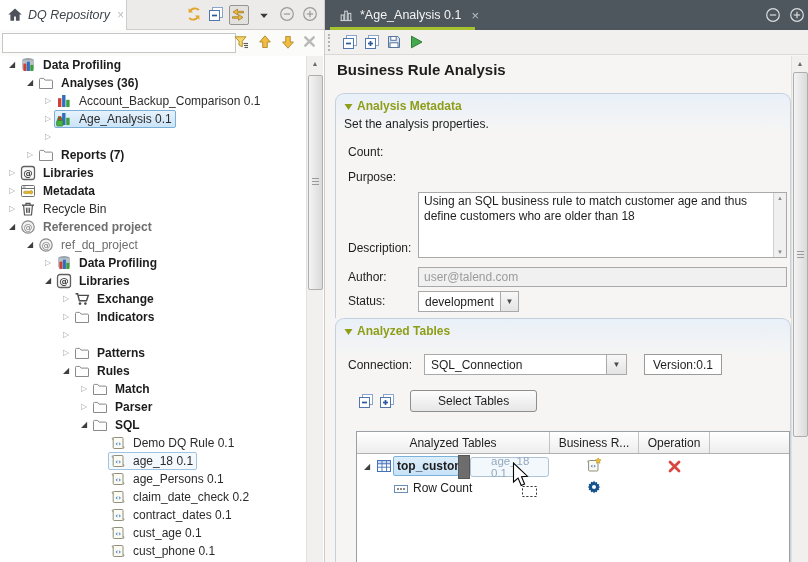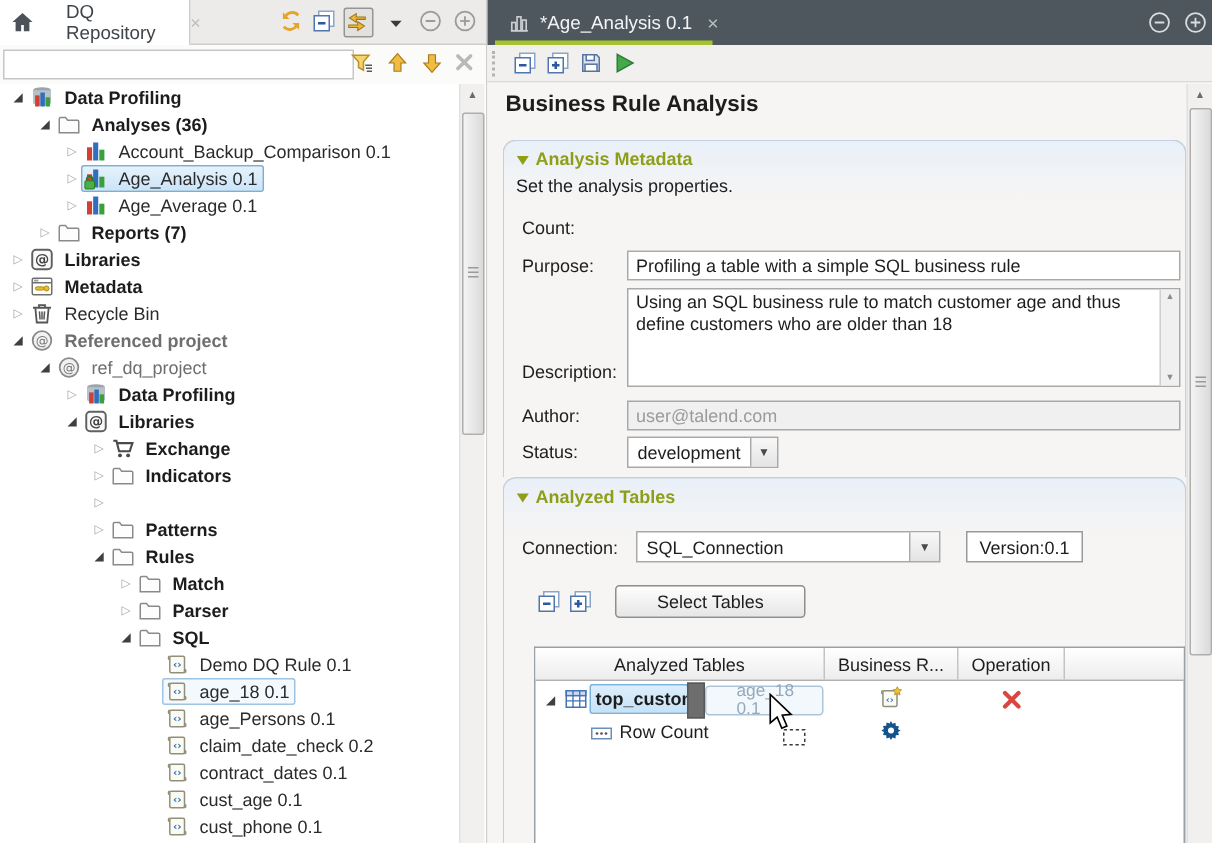--- a/index.html
+++ b/index.html
@@ -5,21 +5,21 @@
   html,body{margin:0;padding:0;background:#888;}
   .app{position:relative;width:808px;height:562px;overflow:hidden;background:#fff;
        font-family:"Liberation Sans","DejaVu Sans",sans-serif;font-size:12px;color:#2b2b2b;
        -webkit-font-smoothing:antialiased;}
   .abs{position:absolute;}
   svg{display:block;}
 
   
   .lpanel{position:absolute;left:0;top:0;width:325px;height:562px;background:#fff;border-right:1px solid #cfcdca;box-sizing:border-box;}
   .ltabbar{position:absolute;left:0;top:0;width:100%;height:30px;background:#ecebe9;border-bottom:1px solid #cfcdca;box-sizing:border-box;}
-  .ltab{position:absolute;left:0;top:0;width:127px;height:30px;background:#fff;border-right:1px solid #cfcdca;box-sizing:border-box;display:flex;align-items:center;gap:21px;padding-left:7px;}
+  .ltab{position:absolute;left:0;top:0;width:127px;height:30px;background:#fff;border-right:1px solid #cfcdca;box-sizing:border-box;display:flex;align-items:center;gap:5px;padding-left:7px;font-style:italic;}
   .ltab-title{color:#3f4449;font-size:12.5px;}
   .icon16{width:16px;height:16px;flex:0 0 auto;}
   .ltool{position:absolute;top:6px;width:18px;height:18px;cursor:pointer;}
   .ltool.pressed{background:#e3e1de;border:1px solid #979593;border-radius:2px;top:5px;}
   .filterrow{position:absolute;left:0;top:30px;width:100%;height:26px;background:#fbfbfa;}
   .filterinput{position:absolute;left:2px;top:3px;width:224px;height:18px;border:1px solid #c6c6c6;background:#fff;font:inherit;padding:0 4px;}
   .fic{position:absolute;top:4px;width:18px;height:18px;cursor:pointer;}
 
   .tree{position:absolute;left:0;top:56px;width:306px;height:506px;overflow:hidden;}
   .trow{height:18px;line-height:18px;display:flex;align-items:center;white-space:nowrap;cursor:default;}
@@ -218,30 +218,20 @@
                 <rect x="10.2" y="6.8" width="3.4" height="7.2" fill="#3ba03a"></rect>
                 <path d="M1.8 9.6V8.5a2 2 0 0 1 4 0v1.1" fill="none" stroke="#2e7a2a" stroke-width="1.2"></path>
                 <rect x="0.6" y="9.5" width="6.4" height="5.5" rx="1" fill="#49b043" stroke="#2e7a2a" stroke-width=".7"></rect>
               </svg>
             </span>
             <span class="tlabel">Age_Analysis 0.1</span>
           </span>
         </div>
         <div class="trow" style="padding-left: 42px;">
           <span class="texp closed">▷</span>
-          <span class="tsel">
-            <span class="ticon">
-              <svg viewBox="0 0 16 16" width="16" height="16">
-                <rect x="2" y="5.2" width="3.4" height="8.8" fill="#d23f35"></rect>
-                <rect x="6.1" y="2" width="3.4" height="12" fill="#2f6fbe"></rect>
-                <rect x="10.2" y="6.8" width="3.4" height="7.2" fill="#3ba03a"></rect>
-              </svg>
-            </span>
-            <span class="tlabel">Age_Average 0.1</span>
-          </span>
         </div>
         <div class="trow" style="padding-left: 24px;">
           <span class="texp closed">▷</span>
           <span class="tsel">
             <span class="ticon">
               <svg viewBox="0 0 16 16" width="16" height="16">
                 <path d="M1.5 13.5V4.3c0-.5.4-.9.9-.9h3.3l1.4 1.7h6.5c.5 0 .9.4.9.9v7.5z" fill="#fdfdfd" stroke="#8a8a8a"></path>
               </svg>
             </span>
             <span class="tlabel b">Reports (7)</span>
@@ -599,21 +589,20 @@
                 <path d="M0.5 2h8L4.5 8z" fill="#8f9e19"></path>
               </svg>
             </span>
           <span>Analysis Metadata</span>
         </div>
         <div class="subtitle">Set the analysis properties.</div>
 
         <div class="flabel" style="top:51px;">Count:</div>
 
         <div class="flabel" style="top:76px;">Purpose:</div>
-        <input class="tinput" style="top: 73px;" value="Profiling a table with a simple SQL business rule">
 
         <div class="flabel" style="top:111px;margin-top:36px;">Description:</div>
         <textarea class="tarea" style="top: 98px;">Using an SQL business rule to match customer age and thus define customers who are older than 18</textarea>
         <div class="minisb" style="left:437px;top:99px;height:64px;">
           <span class="a" style="top:2px;">▲</span>
           <span class="a" style="bottom:2px;">▼</span>
         </div>
 
         <div class="flabel" style="top:176px;">Author:</div>
         <input class="tinput" style="top: 173px;" disabled="" value="user@talend.com">

